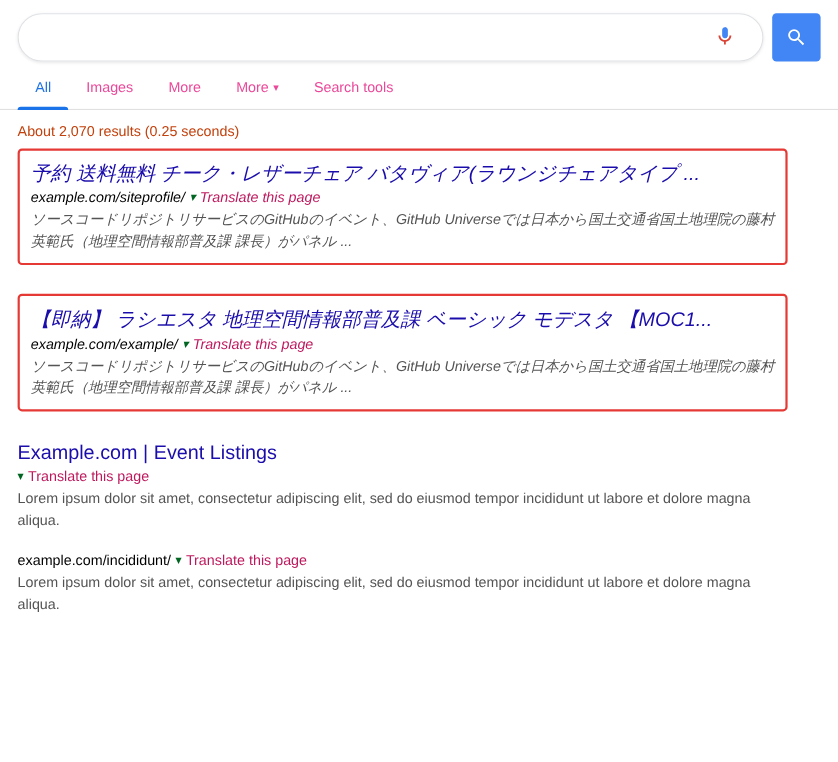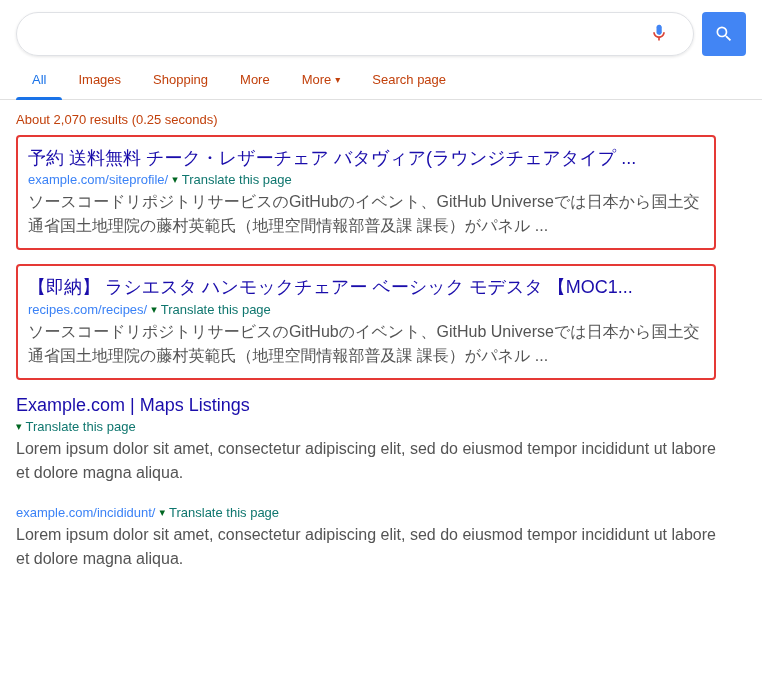--- a/index.html
+++ b/index.html
@@ -58,21 +58,21 @@
       display: flex;
       align-items: center;
       padding: 0 16px;
       border-bottom: 1px solid #e0e0e0;
       margin-top: 4px;
       gap: 0;
     }
     .nav-tab {
       padding: 12px 16px;
       font-size: 13px;
-      color: #c2410c;
+      color: #ec4899;
       cursor: pointer;
       text-decoration: none;
       display: flex;
       align-items: center;
       gap: 4px;
       position: relative;
     }
     .nav-tab.active {
       color: #1a73e8;
     }
@@ -101,59 +101,60 @@
 
     .result-item {
       margin-bottom: 20px;
       max-width: 700px;
     }
 
     .result-item.highlighted {
       border: 2px solid #e53935;
       border-radius: 4px;
       padding: 10px;
-      margin-bottom: 14px;
+      margin-bottom: 26px;
+      font-style: italic;
     }
 
     .result-title {
       font-size: 18px;
       color: #1a0dab;
       text-decoration: none;
       cursor: pointer;
       line-height: 1.3;
       display: block;
       margin-bottom: 2px;
     }
 
     .result-url-row {
       display: flex;
       align-items: center;
       gap: 4px;
       margin-bottom: 3px;
     }
     .result-url {
-      color: #3b82f6;
+      color: #000000;
       font-size: 13px;
     }
     .result-arrow {
       color: #006621;
       font-size: 11px;
       cursor: pointer;
     }
     .translate-link {
-      color: #0f766e;
+      color: #be185d;
       font-size: 13px;
       text-decoration: none;
       cursor: pointer;
       text-align: right;
     }
 
     .result-snippet {
       color: #545454;
-      font-size: 16px;
+      font-size: 13px;
       line-height: 1.5;
     }
 
     
     .chevron {
       font-size: 10px;
     }
   </style>
 </head>
 <body>
@@ -172,57 +173,56 @@
   <button class="search-button">
     <svg width="20" height="20" viewBox="0 0 24 24">
       <path d="M15.5 14h-.79l-.28-.27A6.471 6.471 0 0 0 16 9.5 6.5 6.5 0 1 0 9.5 16c1.61 0 3.09-.59 4.23-1.57l.27.28v.79l5 4.99L20.49 19l-4.99-5zm-6 0C7.01 14 5 11.99 5 9.5S7.01 5 9.5 5 14 7.01 14 9.5 11.99 14 9.5 14z" fill="white"></path>
     </svg>
   </button>
 </div>
 
 <div class="nav-tabs">
   <a class="nav-tab active">All</a>
   <a class="nav-tab">Images</a>
-  <a class="nav-tab">Shopping</a>
   <a class="nav-tab">More</a>
   <a class="nav-tab">
     <span>More</span>
     <span class="chevron">▾</span>
   </a>
-  <a class="nav-tab">Search page</a>
+  <a class="nav-tab">Search tools</a>
 </div>
 
 <div class="results-info">
   <span>About 2,070 results (0.25 seconds)</span>
 </div>
 
 <div class="results-container">
 
   <div class="result-item highlighted">
     <a class="result-title">予約 送料無料 チーク・レザーチェア バタヴィア(ラウンジチェアタイプ ...</a>
     <div class="result-url-row">
       <span class="result-url">example.com/siteprofile/</span>
       <span class="result-arrow">▾</span>
       <a class="translate-link">Translate this page</a>
     </div>
     <div class="result-snippet">ソースコードリポジトリサービスのGitHubのイベント、GitHub Universeでは日本から国土交通省国土地理院の藤村英範氏（地理空間情報部普及課 課長）がパネル ...</div>
   </div>
 
   <div class="result-item highlighted">
-    <a class="result-title">【即納】 ラシエスタ ハンモックチェアー ベーシック モデスタ 【MOC1...</a>
-    <div class="result-url-row">
-      <span class="result-url">recipes.com/recipes/</span>
+    <a class="result-title">【即納】 ラシエスタ 地理空間情報部普及課 ベーシック モデスタ 【MOC1...</a>
+    <div class="result-url-row">
+      <span class="result-url">example.com/example/</span>
       <span class="result-arrow">▾</span>
       <a class="translate-link">Translate this page</a>
     </div>
     <div class="result-snippet">ソースコードリポジトリサービスのGitHubのイベント、GitHub Universeでは日本から国土交通省国土地理院の藤村英範氏（地理空間情報部普及課 課長）がパネル ...</div>
   </div>
 
   <div class="result-item">
-    <a class="result-title">Example.com | Maps Listings</a>
+    <a class="result-title">Example.com | Event Listings</a>
     <div class="result-url-row">
       <span class="result-arrow">▾</span>
       <a class="translate-link">Translate this page</a>
     </div>
     <div class="result-snippet">Lorem ipsum dolor sit amet, consectetur adipiscing elit, sed do eiusmod tempor incididunt ut labore et dolore magna aliqua.</div>
   </div>
 
   <div class="result-item">
     <div class="result-url-row">
       <span class="result-url">example.com/incididunt/</span>

